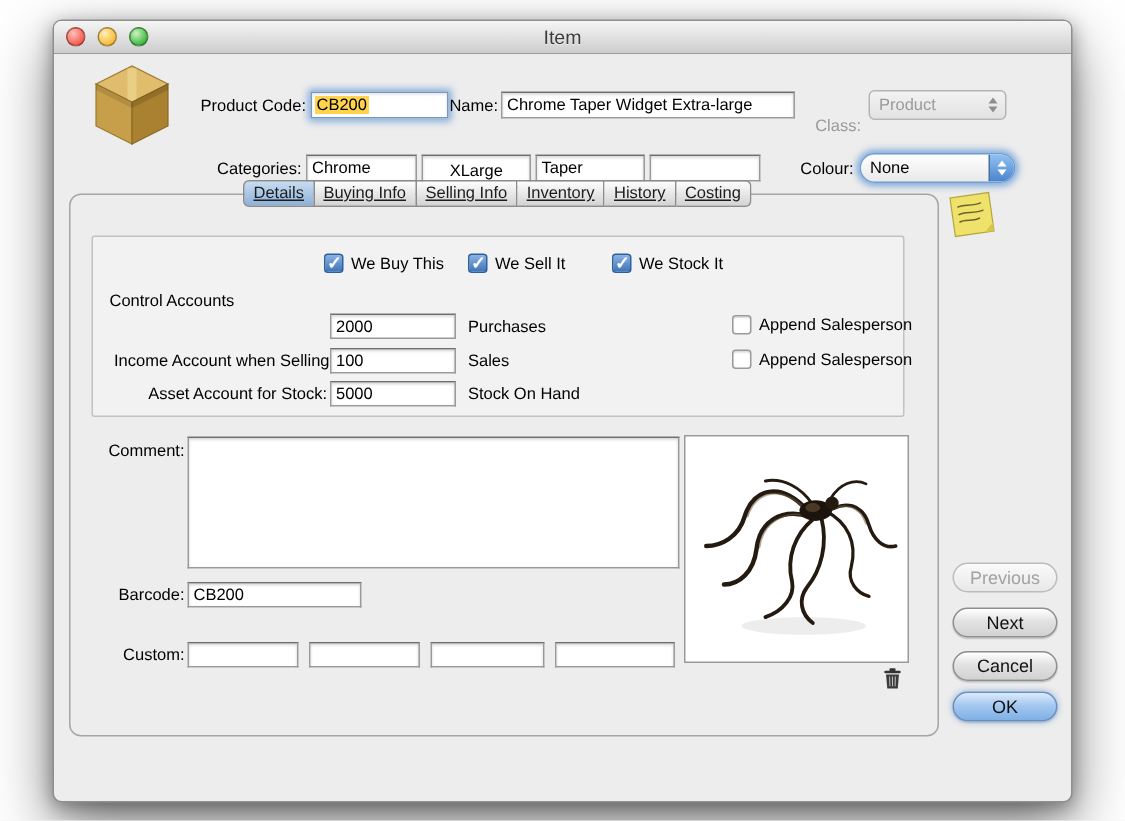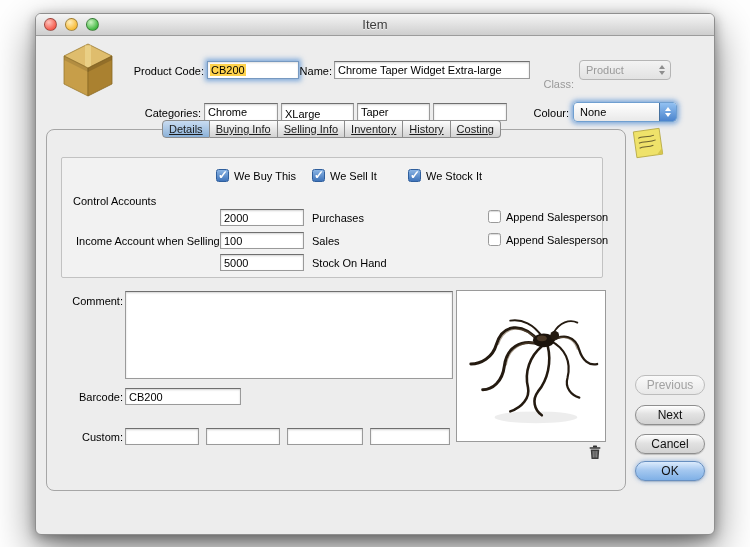--- a/index.html
+++ b/index.html
@@ -32,21 +32,21 @@
   .pcfield { position:absolute; background:#fff; border:1px solid #7799c0; height:18px;
     font-size:11px; padding:2px 2px; box-shadow:0 0 5px 2px rgba(96,150,214,.8), inset 0 1px 2px rgba(0,0,0,.12); }
   .pcfield .sel { background:#ffd34d; padding:0 1px; }
 
   .popup { position:absolute; height:20px; border:1px solid #8f8f8f; border-radius:4px;
     background:linear-gradient(#ffffff,#e9e9e9); font-size:11px; display:flex; align-items:center; overflow:hidden; }
   .popup .txt { flex:1; padding:0 6px; white-space:nowrap; }
   .popup .arrows { width:17px; align-self:stretch; display:flex; flex-direction:column;
     justify-content:center; align-items:center; gap:2px; }
   .popup.colour .arrows { background:linear-gradient(#92c1f2,#4b84cd); border-left:1px solid #46719f; }
-  .popup.focused { box-shadow:0 0 5px 2px rgba(96,150,214,.8); border-color:#6f9fd0; }
+  .popup.focused { box-shadow:0 0 5px 2px rgba(96,150,214,.8); border-color:#6f9fd0;border-radius:10px; }
   .popup.disabled { background:linear-gradient(#f3f3f3,#e2e2e2); border-color:#b5b5b5; }
   .popup.disabled .txt { color:#9a9a9a; }
   .tri { width:0; height:0; }
   .tri.up { border-left:3px solid transparent; border-right:3px solid transparent; border-bottom:4px solid #fff; }
   .tri.down { border-left:3px solid transparent; border-right:3px solid transparent; border-top:4px solid #fff; }
   .popup.disabled .tri.up { border-bottom-color:#8e8e8e; }
   .popup.disabled .tri.down { border-top-color:#8e8e8e; }
 
   .tabs { position:absolute; left:126px; top:106px; display:flex; z-index:3; }
   .tab { height:18px; line-height:16px; padding:0 6px; font-size:11px; color:#1c1c1c;
@@ -120,21 +120,21 @@
     <div class="popup disabled" style="left:543px;top:46px;width:92px">
       <span class="txt">Product</span>
       <span class="arrows">
           <i class="tri up"></i>
           <i class="tri down"></i>
         </span>
     </div>
 
     <div class="lbl r" style="left:85px;top:93px;width:80px">Categories:</div>
     <input class="field" style="left: 168px; top: 89px; width: 74px; height: 18px;" value="Chrome">
-    <input class="field" style="left: 245px; top: 89px; width: 73px; height: 22px;" value="XLarge">
+    <input class="field" style="left: 245px; top: 89px; width: 73px; height: 22px; text-align: center;" value="XLarge">
     <input class="field" style="left: 321px; top: 89px; width: 73px; height: 18px;" value="Taper">
     <input class="field" style="left: 397px; top: 89px; width: 74px; height: 18px;" value="">
 
     <div class="lbl r" style="left:493px;top:93px;width:40px">Colour:</div>
     <div class="popup colour focused" style="left:537px;top:88px;width:104px">
       <span class="txt">None</span>
       <span class="arrows">
           <i class="tri up"></i>
           <i class="tri down"></i>
         </span>
@@ -188,20 +188,21 @@
     </div>
 
     <div class="lbl r" style="left:40px;top:221px;width:142px">Income Account when Selling:</div>
     <input class="field" style="left: 184px; top: 218px; width: 84px; height: 17px;" value="100">
     <div class="lbl" style="left:276px;top:221px">Sales</div>
     <div class="cb-item" style="left:452px;top:219px">
       <span class="cb un"></span>
       <span class="cb-label">Append Salesperson</span>
     </div>
 
+    <div class="lbl r" style="left:40px;top:243px;width:142px">Asset Account for Stock:</div>
     <input class="field" style="left: 184px; top: 240px; width: 84px; height: 17px;" value="5000">
     <div class="lbl" style="left:276px;top:243px">Stock On Hand</div>
 
     <div class="lbl r" style="left:30px;top:281px;width:57px">Comment:</div>
     <textarea class="field" style="left: 89px; top: 277px; width: 328px; height: 88px;"></textarea>
 
     <div class="imgbox">
       <svg width="148" height="150" viewBox="0 0 150 152">
         <ellipse cx="80" cy="128" rx="42" ry="6" fill="rgba(0,0,0,0.07)"></ellipse>
         <g fill="none" stroke="#241a10" stroke-linecap="round">

